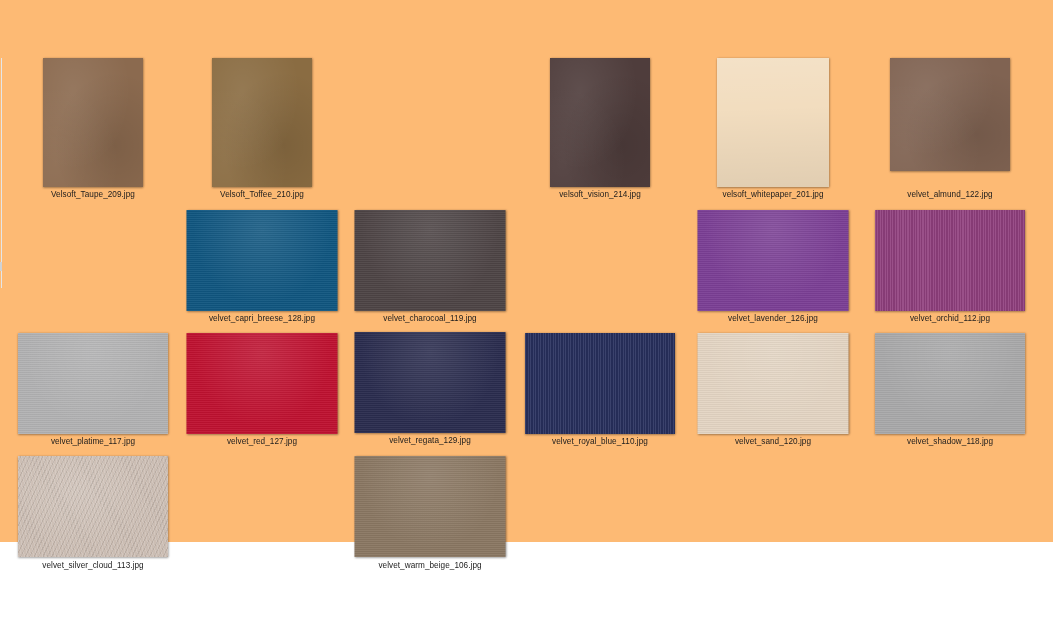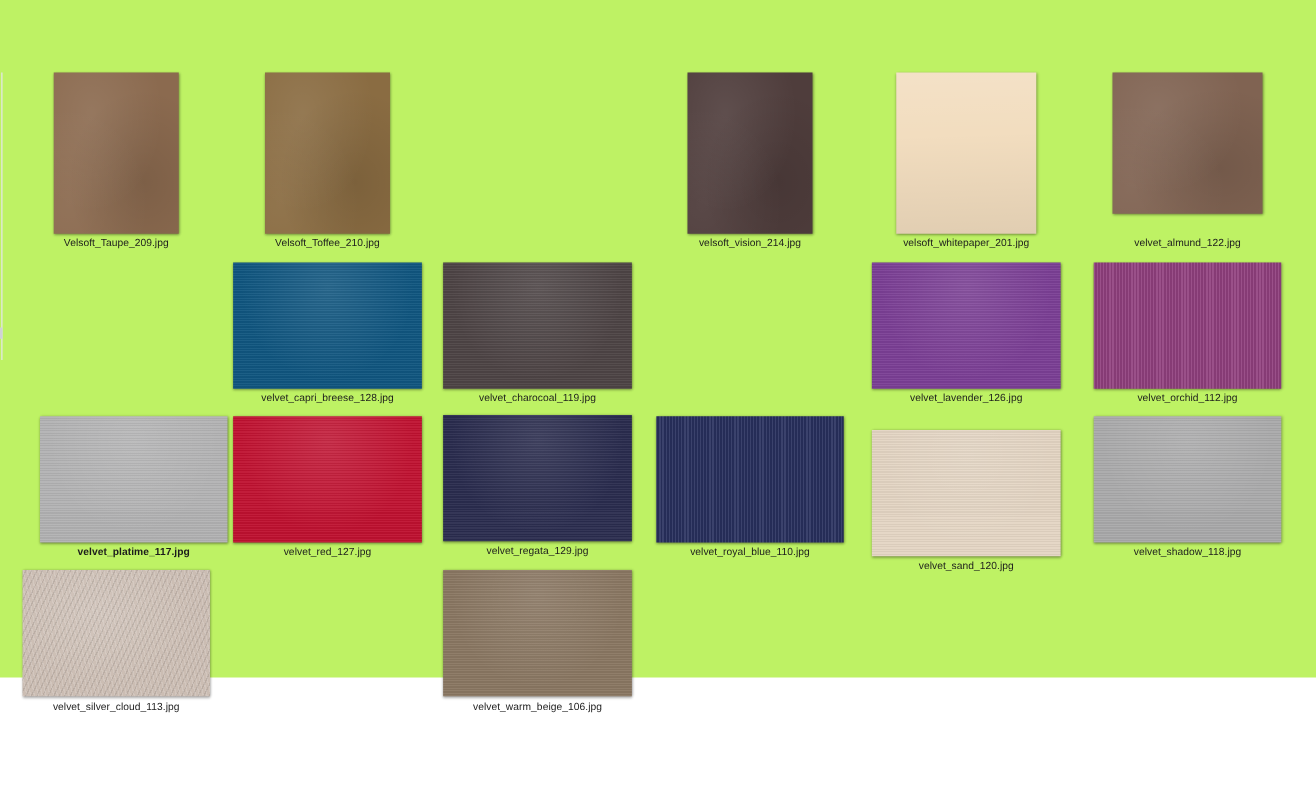--- a/index.html
+++ b/index.html
@@ -13,21 +13,21 @@
     position: relative;
     overflow: hidden;
     font-family: "Liberation Sans", sans-serif;
     -webkit-font-smoothing: antialiased;
   }
 
   #explorer-pane {
     position: absolute;
     left: 0; top: 0;
     width: 1053px; height: 542px;
-    background: #bef264;
+    background: #fdba74;
   }
 
   
   #pane-divider-left {
     position: absolute;
     left: 1px;
     top: 58px;
     width: 1px;
     height: 230px;
     background: #e4e6e8;
@@ -180,21 +180,21 @@
           <div class="tex-overlay tex-velour"></div>
         </div>
         <div class="thumb-label" style="top: 104px;">velvet_lavender_126.jpg</div>
       </div>
       <div class="thumb-cell" style="left: 866px; top: 210px; width: 168px; height: 118px;">
         <div class="thumb-image" style="width: 150px; height: 101px; background: rgb(145, 64, 126);">
           <div class="tex-overlay tex-ribbed"></div>
         </div>
         <div class="thumb-label" style="top: 104px;">velvet_orchid_112.jpg</div>
       </div>
-      <div class="thumb-cell" style="left: 23px; top: 333px; width: 168px; height: 118px; font-weight: bold;">
+      <div class="thumb-cell" style="left: 9px; top: 333px; width: 168px; height: 118px;">
         <div class="thumb-image" style="width: 150px; height: 101px; background: rgb(178, 178, 179);">
           <div class="tex-overlay tex-velour"></div>
         </div>
         <div class="thumb-label" style="top: 104px;">velvet_platime_117.jpg</div>
       </div>
       <div class="thumb-cell" style="left: 178px; top: 333px; width: 168px; height: 118px;">
         <div class="thumb-image" style="width: 151px; height: 101px; background: rgb(191, 17, 48);">
           <div class="tex-overlay tex-velour"></div>
         </div>
         <div class="thumb-label" style="top: 104px;">velvet_red_127.jpg</div>
@@ -204,21 +204,21 @@
           <div class="tex-overlay tex-velour"></div>
         </div>
         <div class="thumb-label" style="top: 104px;">velvet_regata_129.jpg</div>
       </div>
       <div class="thumb-cell" style="left: 516px; top: 333px; width: 168px; height: 118px;">
         <div class="thumb-image" style="width: 150px; height: 101px; background: rgb(40, 48, 94);">
           <div class="tex-overlay tex-ribbed"></div>
         </div>
         <div class="thumb-label" style="top: 104px;">velvet_royal_blue_110.jpg</div>
       </div>
-      <div class="thumb-cell" style="left: 689px; top: 333px; width: 168px; height: 118px; margin-top: 11px;">
+      <div class="thumb-cell" style="left: 689px; top: 333px; width: 168px; height: 118px;">
         <div class="thumb-image" style="width: 151px; height: 101px; background: rgb(228, 213, 195);">
           <div class="tex-overlay tex-velour"></div>
         </div>
         <div class="thumb-label" style="top: 104px;">velvet_sand_120.jpg</div>
       </div>
       <div class="thumb-cell" style="left: 866px; top: 333px; width: 168px; height: 118px;">
         <div class="thumb-image" style="width: 150px; height: 101px; background: rgb(169, 169, 170);">
           <div class="tex-overlay tex-velour"></div>
         </div>
         <div class="thumb-label" style="top: 104px;">velvet_shadow_118.jpg</div>

